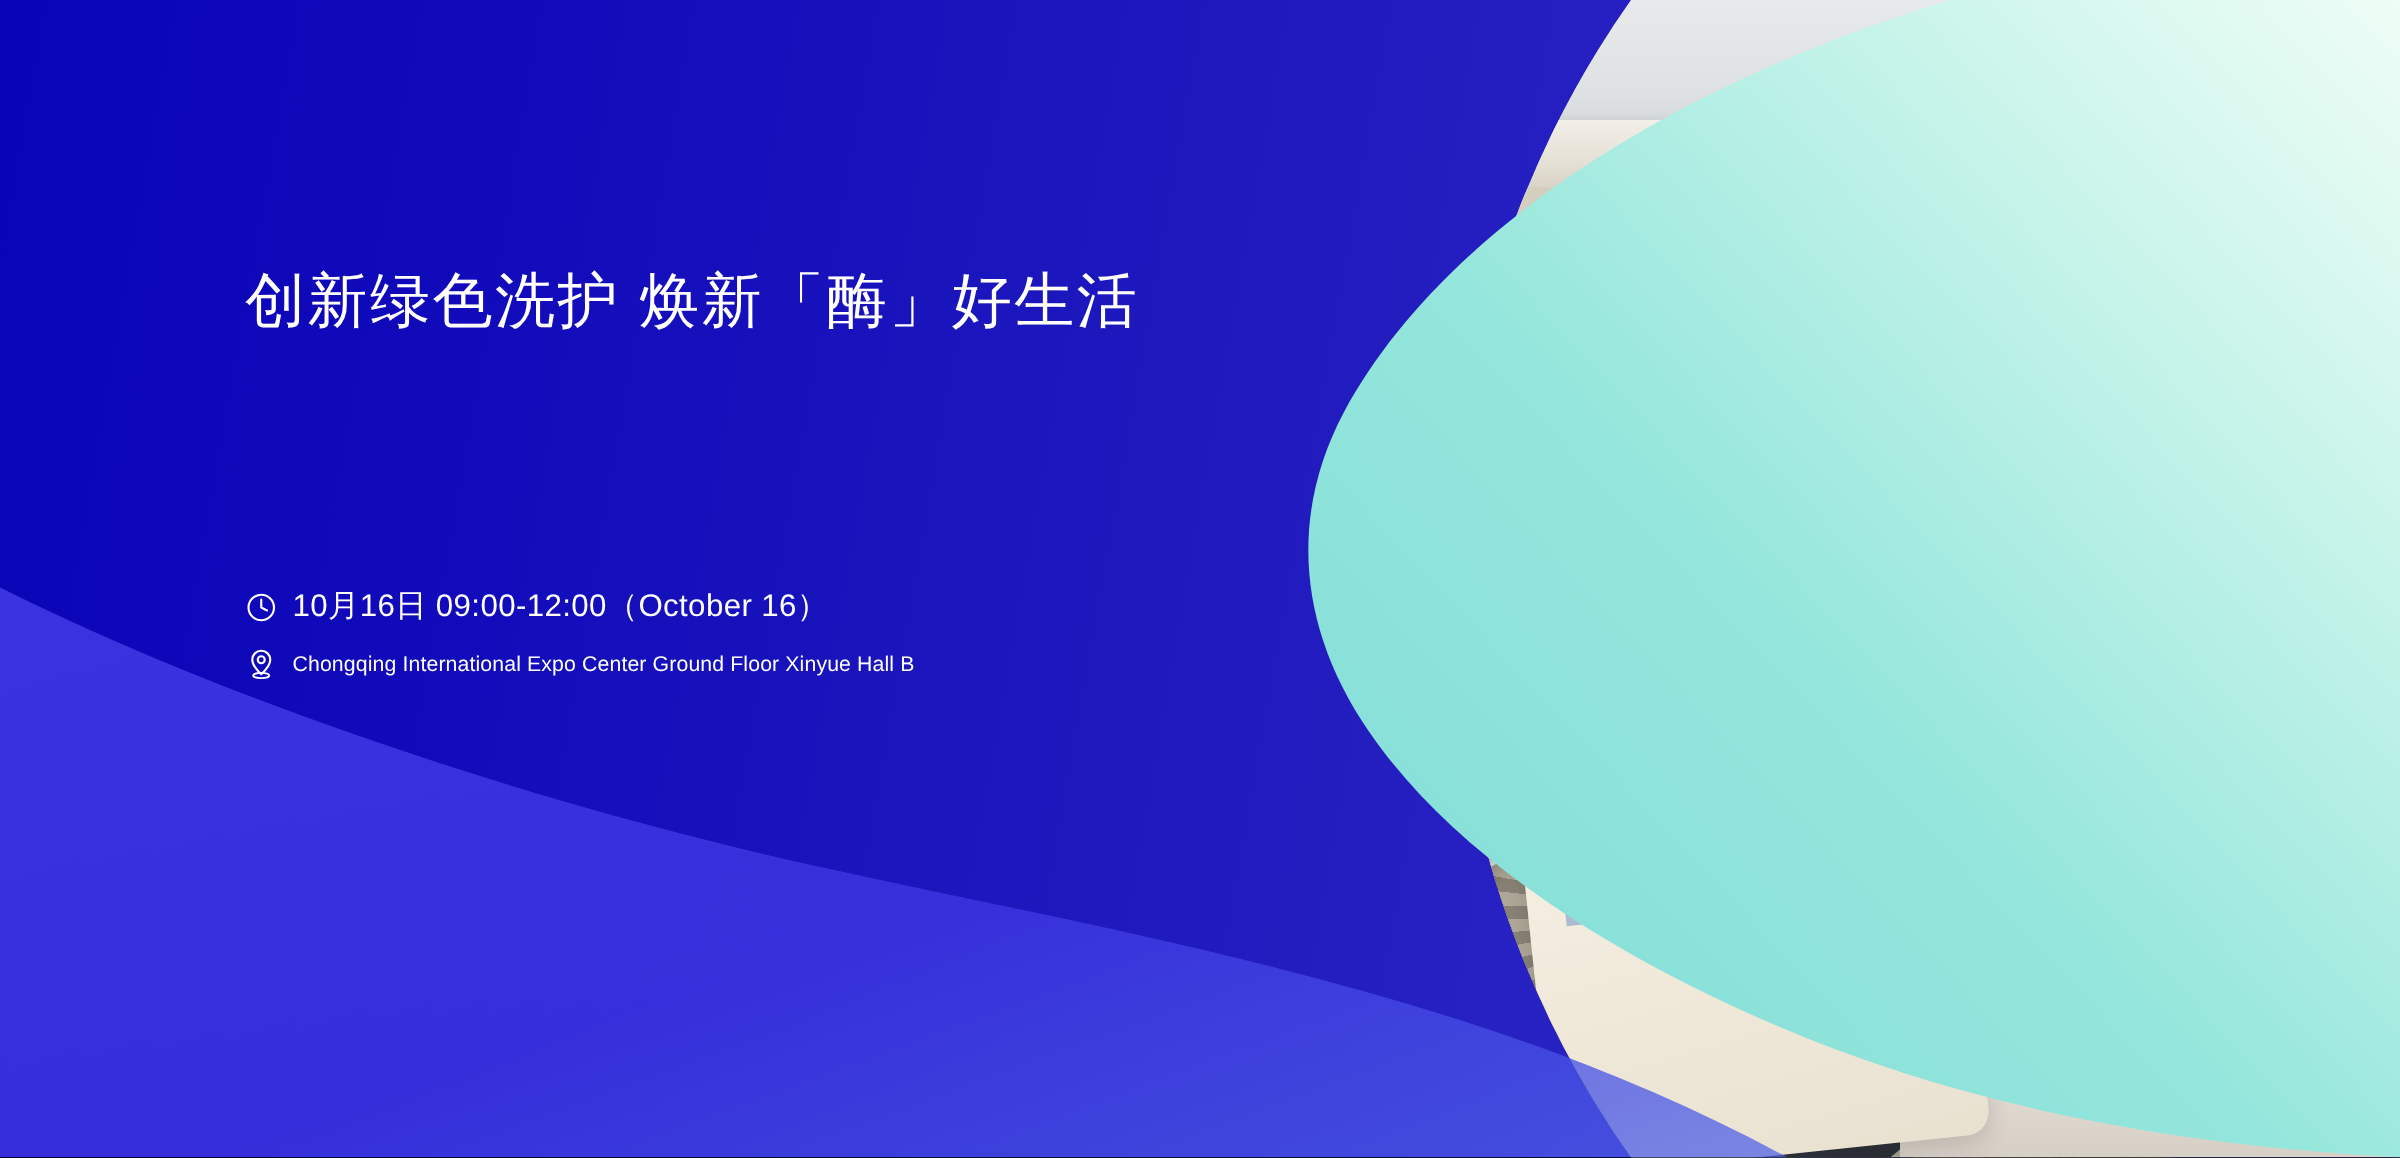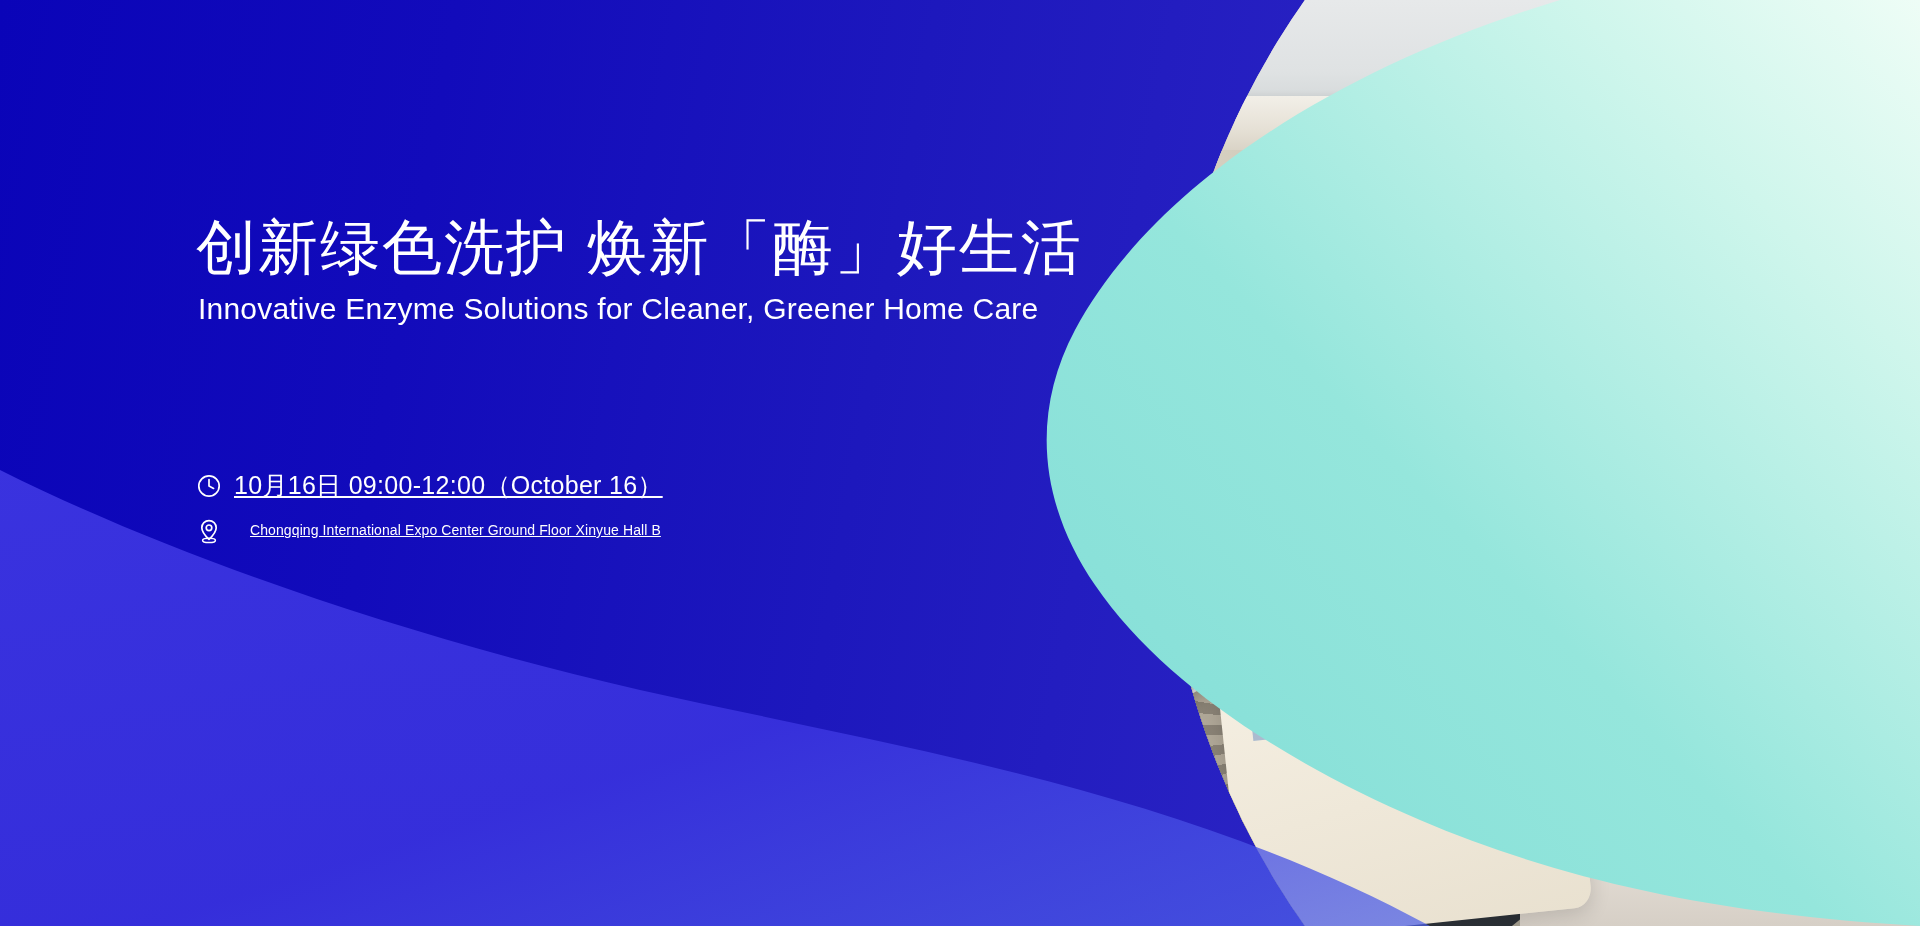--- a/index.html
+++ b/index.html
@@ -197,21 +197,21 @@
   .content {
     position: absolute;
     left: 196px;
     top: 0;
     width: 820px;
     height: 926px;
     color: #ffffff;
   }
   .t-cn-main {
     position: absolute; top: 218px; left: 0;
-    font-size: 60px;
+    font-size: 48px;
     letter-spacing: 2px;
     font-weight: 300;
     white-space: nowrap;
     line-height: 1;
   }
   .t-en-main {
     position: absolute; top: 294px; left: 2px;
     font-size: 30px;
     font-weight: 300;
     letter-spacing: .2px;
@@ -229,34 +229,34 @@
   .t-en-sub {
     position: absolute; top: 403px; left: 2px;
     font-size: 20px;
     font-weight: 400;
     letter-spacing: .1px;
     white-space: nowrap;
     line-height: 1;
   }
 
   .info-block { position: absolute; top: 470px; left: 0; width: 800px; }
-  .info-row { display: flex; align-items: center; margin-bottom: 16px; text-decoration: underline; }
+  .info-row { display: flex; align-items: flex-end; margin-bottom: 16px; }
   .info-icon {
     width: 26px; height: 26px; flex: 0 0 26px;
     margin-right: 12px; margin-top: 3px;
   }
   .info-icon svg { display: block; }
   .info-texts { display: flex; flex-direction: column; }
   .info-cn {
     font-size: 25px; font-weight: 400; line-height: 1.12;
     white-space: nowrap; letter-spacing: .3px;
   }
   .info-en {
-    font-size: 14px; font-weight: 400; line-height: 1.5;
-    white-space: nowrap; letter-spacing: .1px; margin-top: 2px; margin-left: 16px;
+    font-size: 17px; font-weight: 400; line-height: 1.5;
+    white-space: nowrap; letter-spacing: .1px; margin-top: 2px;
   }
 </style>
 </head>
 <body>
 
 <div class="banner">
 
   <div class="photo-wrap">
     <div class="photo">
       <div class="wall-top"></div>
@@ -315,21 +315,20 @@
     </defs>
     <path d="M0,926 L0,470
              C180,560 420,640 640,690
              C900,748 1180,790 1430,926 Z" fill="url(#blueOv)"></path>
   </svg>
 
   <div class="content">
 
     <div class="t-cn-main">创新绿色洗护 焕新「酶」好生活</div>
 
-    <div class="t-en-main">Innovative Enzyme Solutions for Cleaner, Greener Home Care</div>
 
 
 
     <div class="info-block">
 
       <div class="info-row">
         <span class="info-icon">
           <svg width="26" height="26" viewBox="0 0 26 26">
             <circle cx="13" cy="13" r="10.2" fill="none" stroke="#ffffff" stroke-width="1.7"></circle>
             <path d="M13 6.6 L13 13 L17.6 15.4" fill="none" stroke="#ffffff" stroke-width="1.7" stroke-linecap="round" stroke-linejoin="round"></path>

